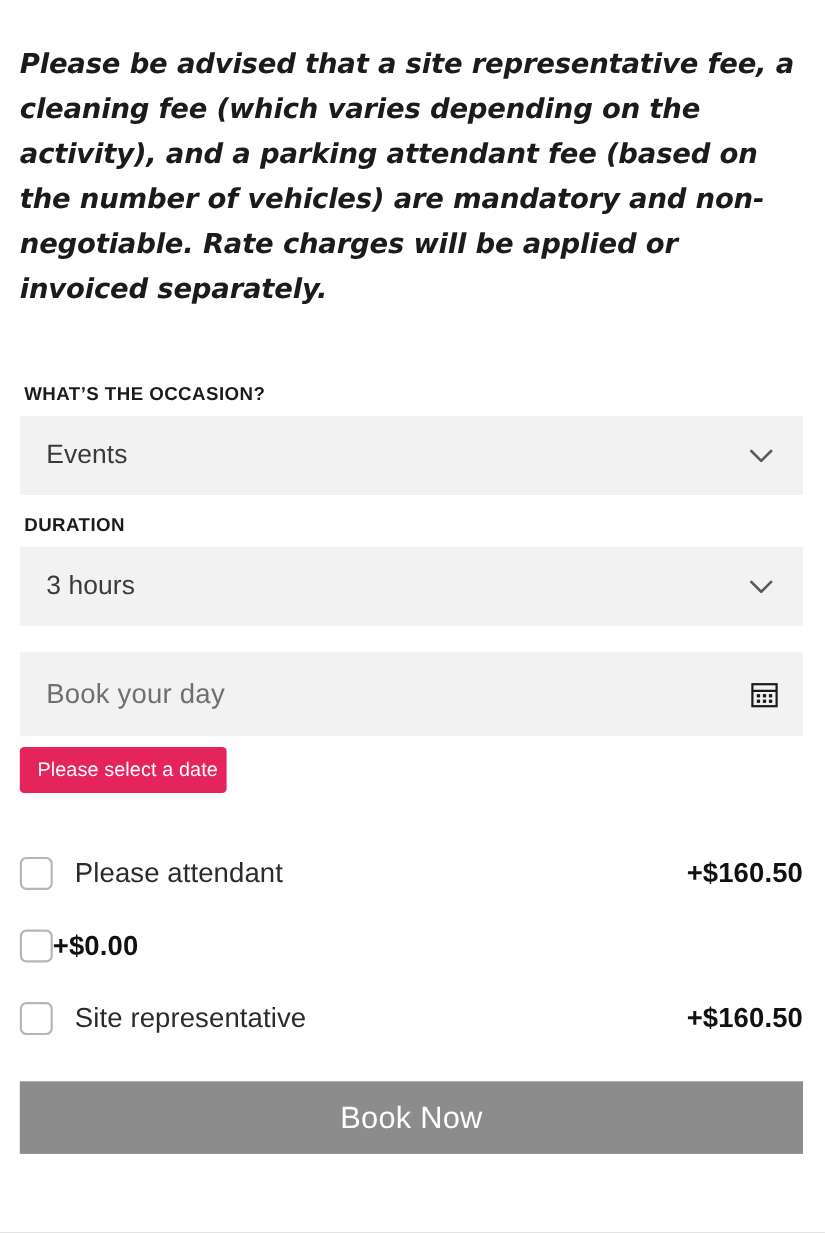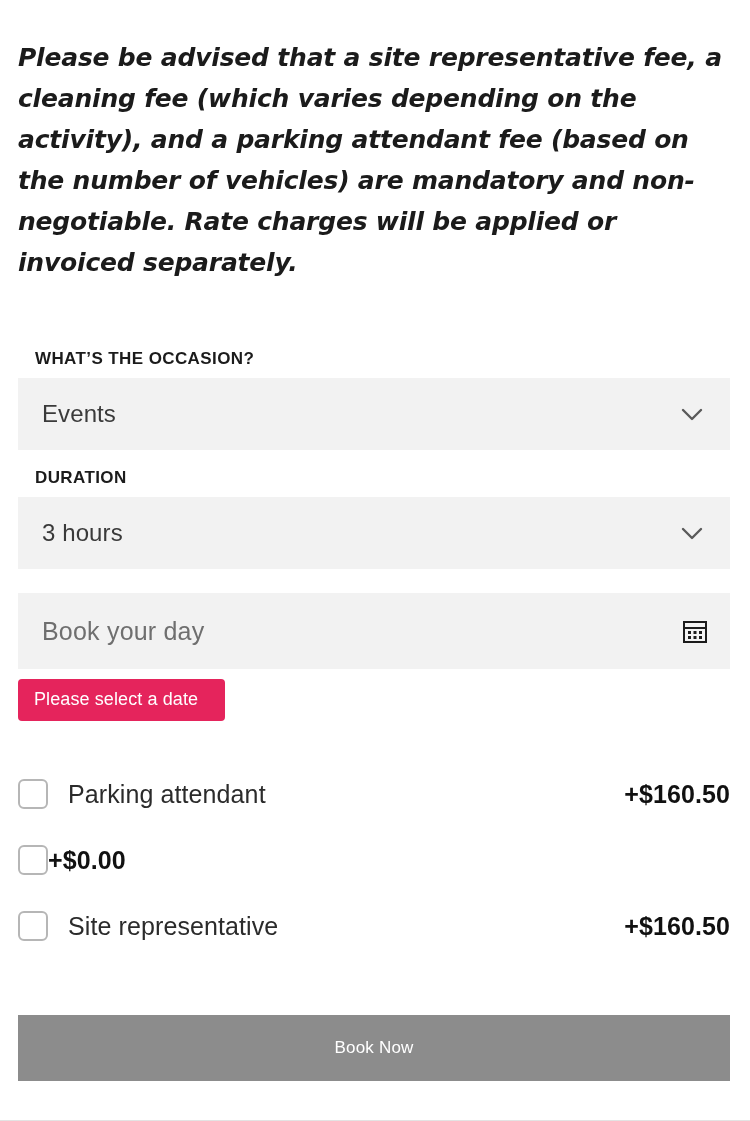--- a/index.html
+++ b/index.html
@@ -38,21 +38,21 @@
   }
 
   
   .field-label {
     font-family: "Liberation Sans", sans-serif;
     font-weight: bold;
     font-size: 17px;
     letter-spacing: 0.4px;
     color: #1b1b1b;
     text-transform: uppercase;
-    margin: 0 0 9px 17px;
+    margin: 0 0 9px 4px;
   }
 
   .spacer-top { height: 66px; }
 
   
   .select-wrap {
     position: relative;
     width: 712px;
     height: 72px;
     background: #f2f2f2;
@@ -105,21 +105,21 @@
     height: 26px;
   }
 
   
   .error-pill {
     display: inline-block;
     background: #e5245c;
     color: #ffffff;
     font-size: 18px;
     font-family: "Liberation Sans", sans-serif;
-    padding: 10px 27px 11px 16px;
+    padding: 10px 8px 11px 16px;
     border-radius: 4px;
     margin-top: 10px;
     letter-spacing: 0.1px;
   }
 
   
   .addons {
     margin-top: 40px;
   }
   .addon-row {
@@ -154,24 +154,24 @@
     flex: 0 0 auto;
   }
 
   
   .book-btn {
     width: 712px;
     height: 66px;
     background: #8c8c8c;
     color: #ffffff;
     border: none;
-    font-size: 17px;
+    font-size: 28px;
     font-family: "Liberation Sans", sans-serif;
     letter-spacing: 0.2px;
-    margin-top: 56px;
+    margin-top: 24px;
     cursor: pointer;
     display: flex;
     align-items: center;
     justify-content: center;
   }
 
   .bottom-rule {
     position: absolute;
     left: 0;
     bottom: 0;
@@ -230,21 +230,21 @@
     </span>
   </div>
 
   <div class="error-pill">Please select a date</div>
 
   
   <div class="addons">
 
     <div class="addon-row">
       <span class="checkbox"></span>
-      <span class="addon-label">Parking attendant</span>
+      <span class="addon-label">Please attendant</span>
       <span class="addon-price">+$160.50</span>
     </div>
 
     <div class="addon-row">
       <span class="checkbox"></span>
       <span class="addon-price">+$0.00</span>
     </div>
 
     <div class="addon-row">
       <span class="checkbox"></span>

